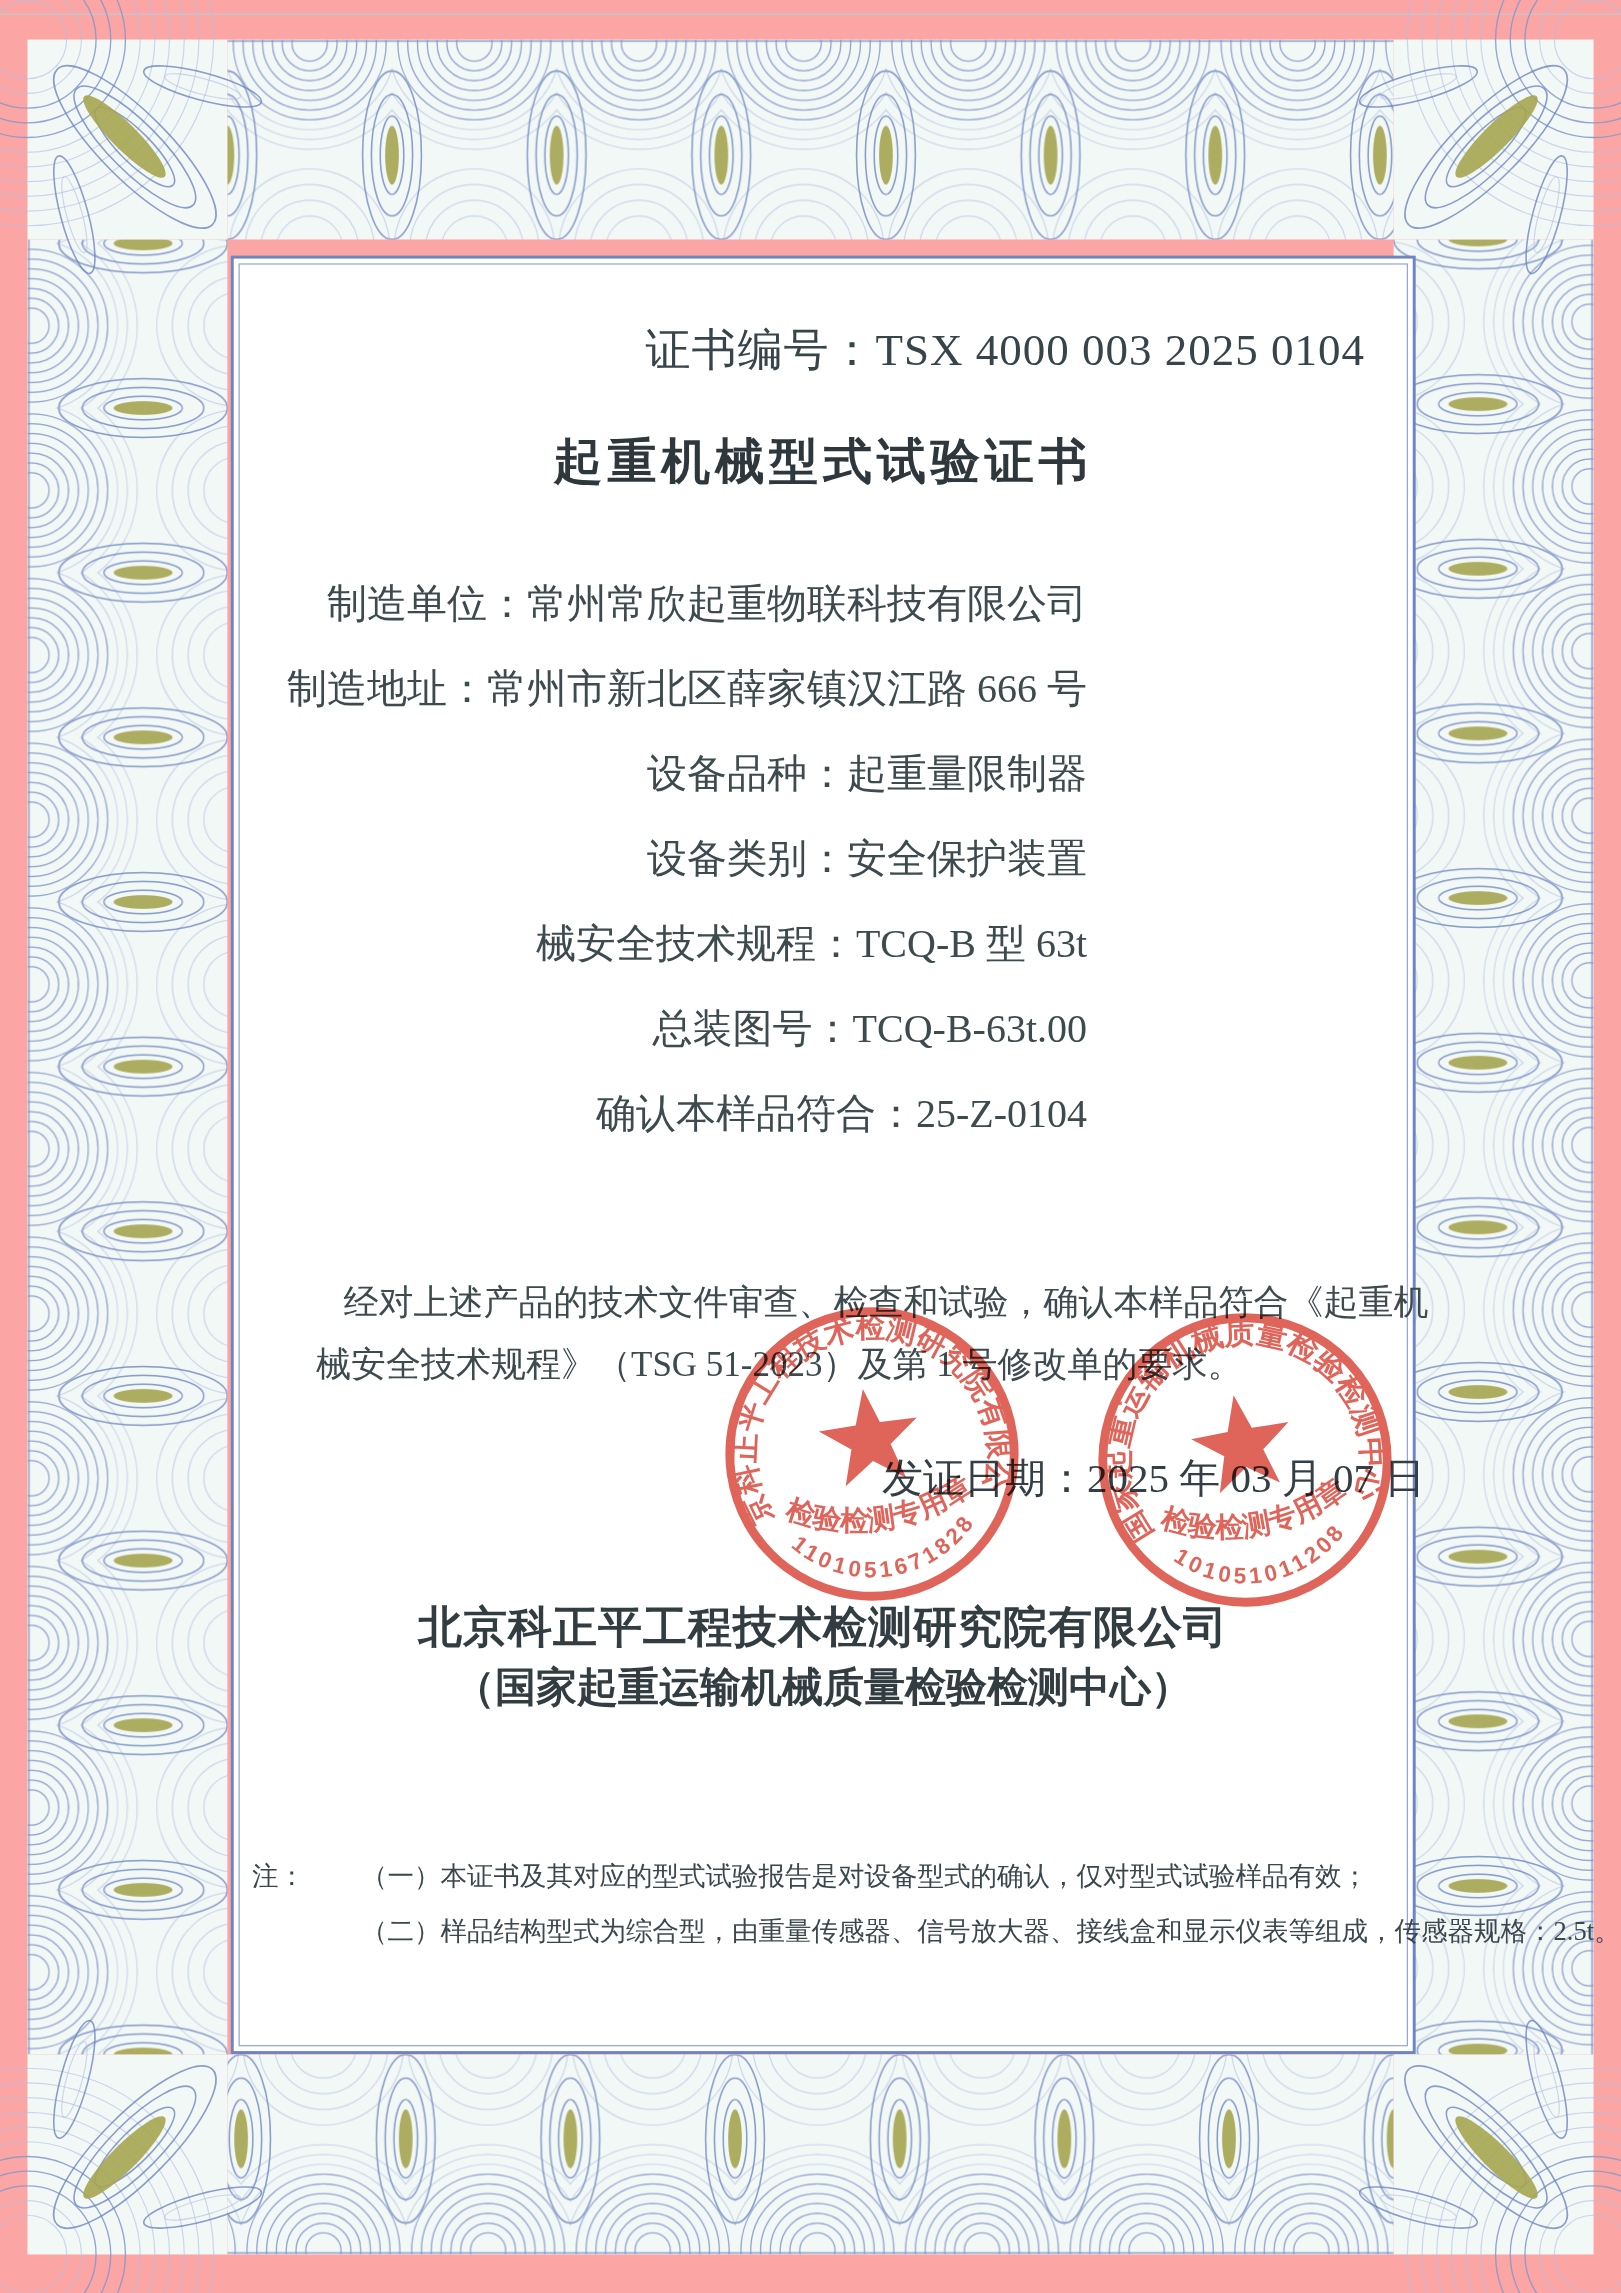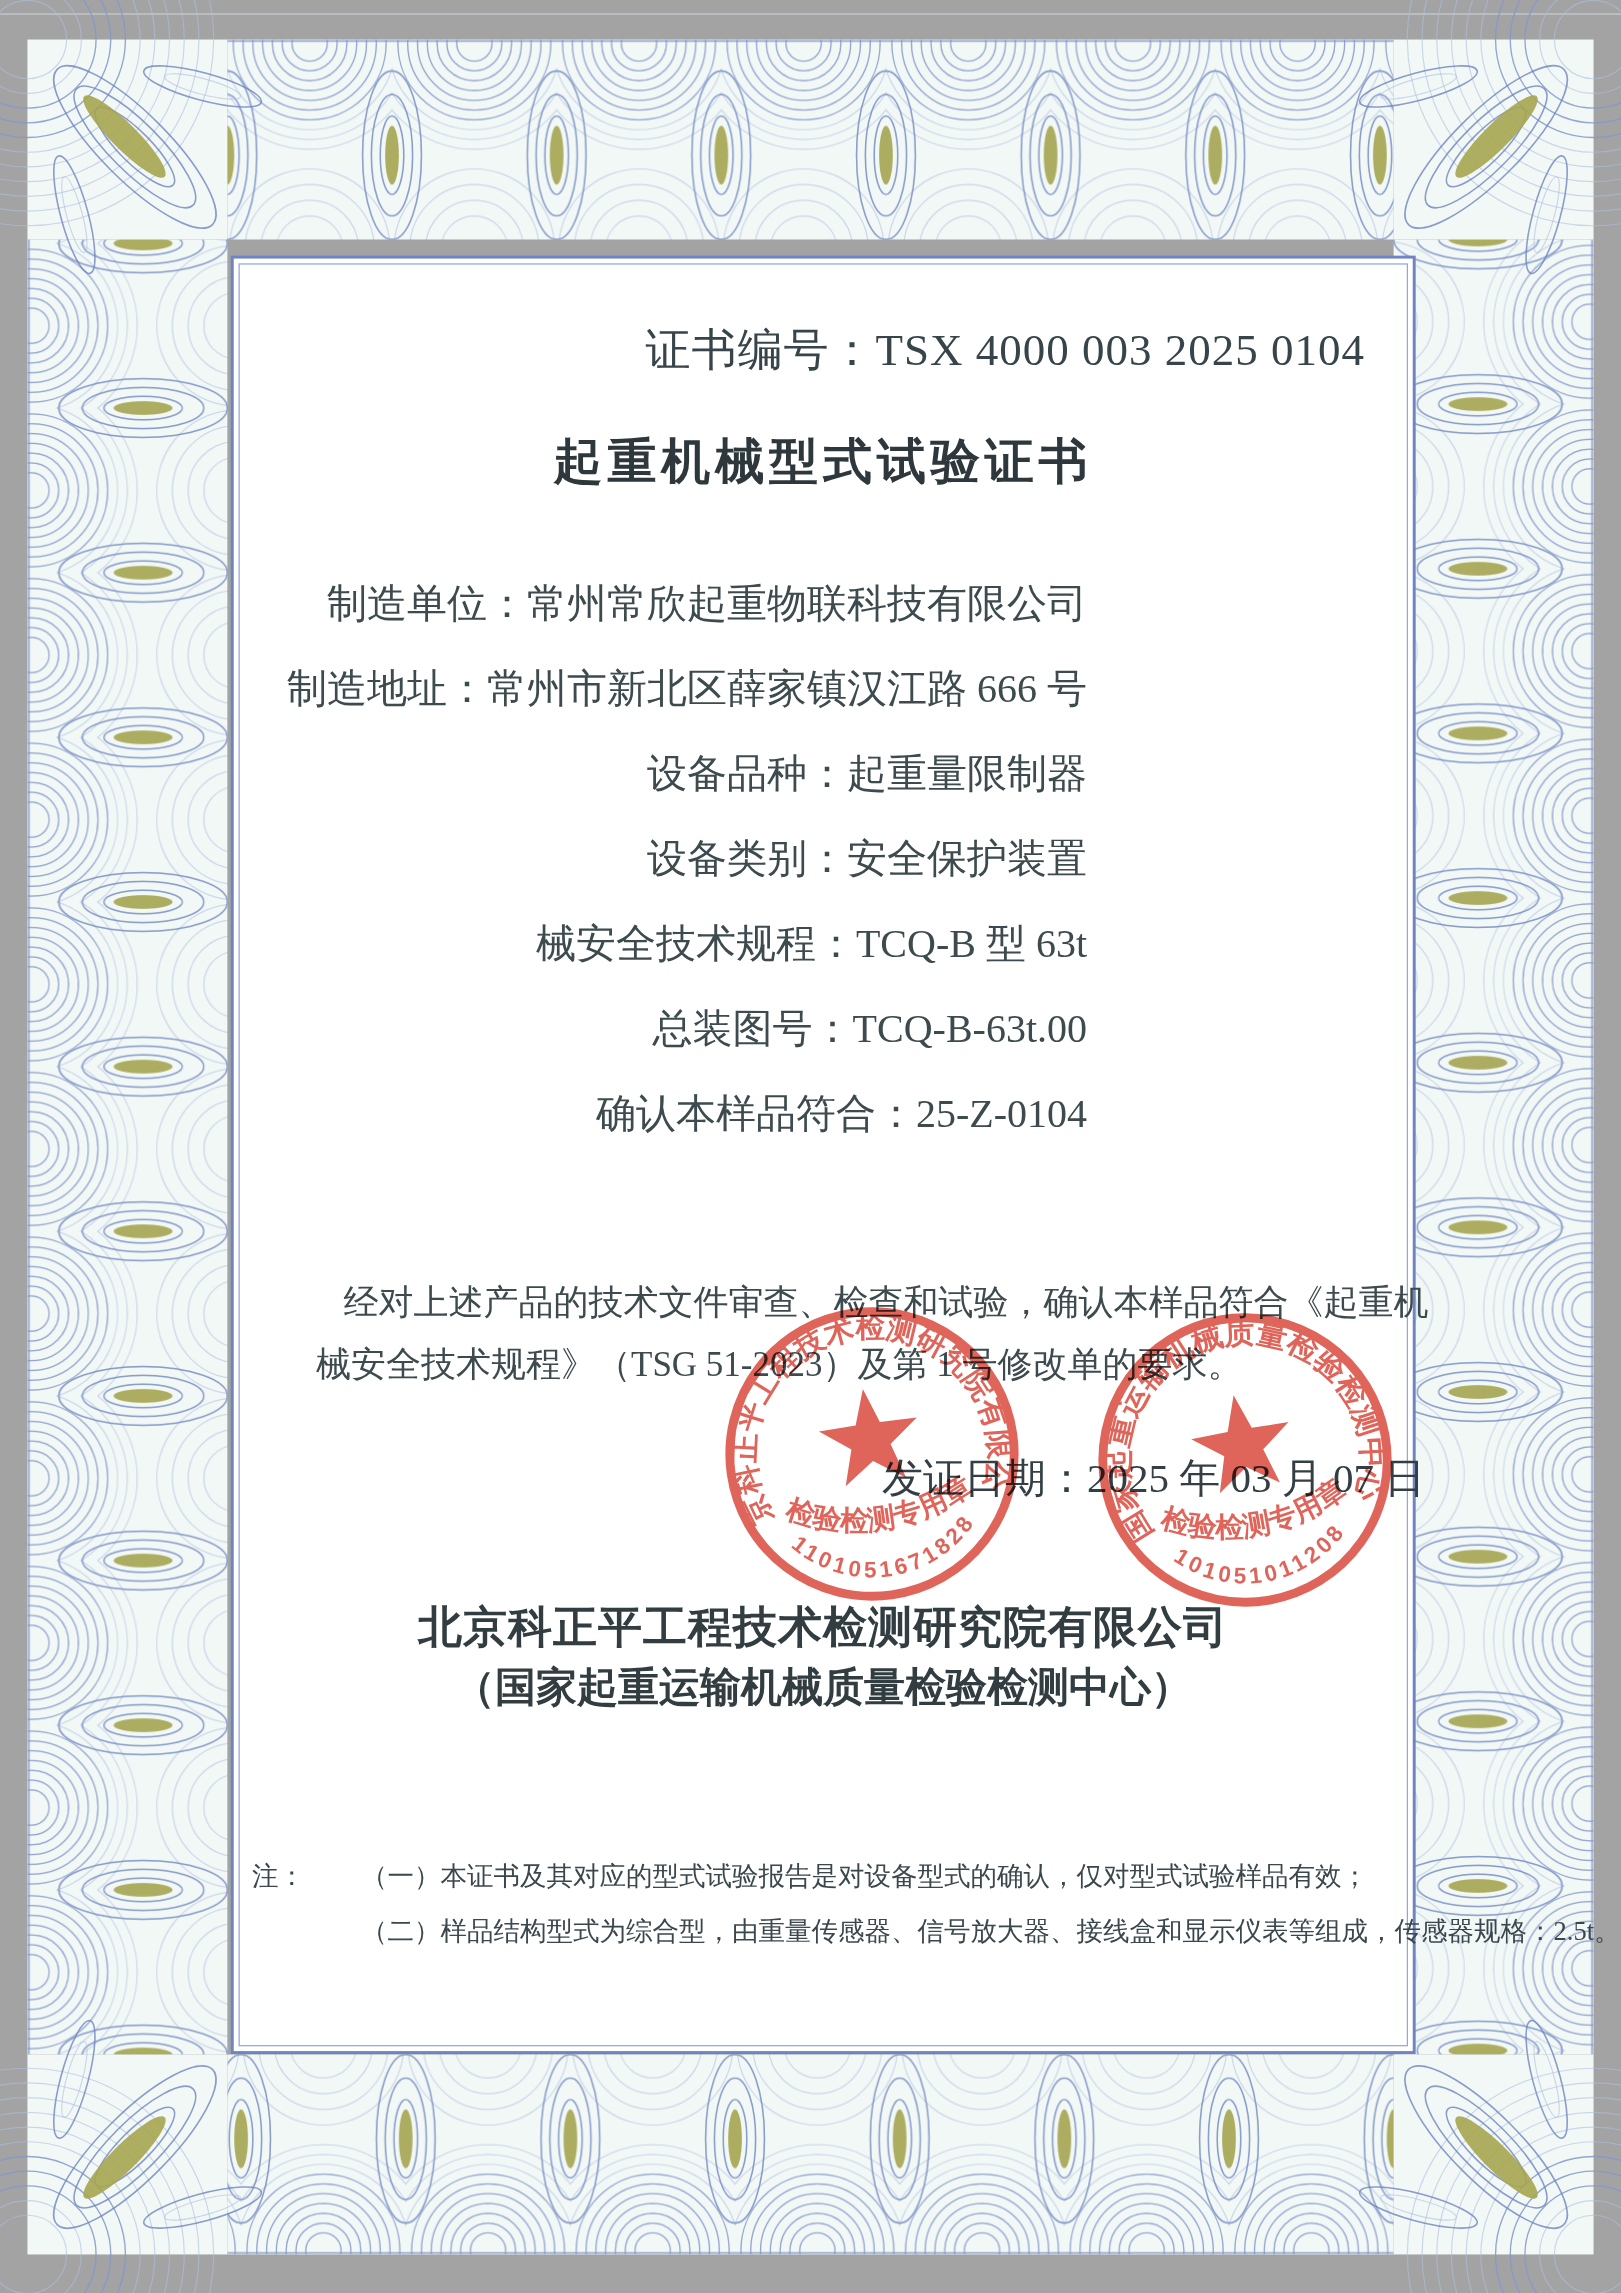--- a/index.html
+++ b/index.html
@@ -7,21 +7,21 @@
     --border-blue:#8298cc;
     --border-blue-dark:#6e85c1;
     --border-blue-light:#aebfe2;
     --accent-olive:#a6a551;
     --text-color:#3d4b4f;
     --title-color:#2e383c;
     --band-wash:#f2f8f5;
   }
   html,body{margin:0;padding:0;background:#e8e8e8;}
   .page{
-    position:relative;width:1621px;height:2294px;background:#a3a3a3;
+    position:relative;width:1621px;height:2294px;background:#fca5a5;
     overflow:hidden;margin:0 auto;
     font-family:"Liberation Serif","DejaVu Serif",serif;
     color:var(--text-color);
   }
   .border-art{position:absolute;left:0;top:0;z-index:0;}
   .band-line{stroke:var(--border-blue);stroke-width:1.4;fill:none;opacity:.85;}
   .band-line-light{stroke:var(--border-blue-light);stroke-width:1.2;fill:none;opacity:.6;}
   .lens-line{stroke:var(--border-blue-dark);stroke-width:1.6;fill:none;opacity:.8;}
   .olive{fill:var(--accent-olive);opacity:.9;stroke:none;}
   .frame-outer{fill:#ffffff;stroke:var(--border-blue-dark);stroke-width:3;}

